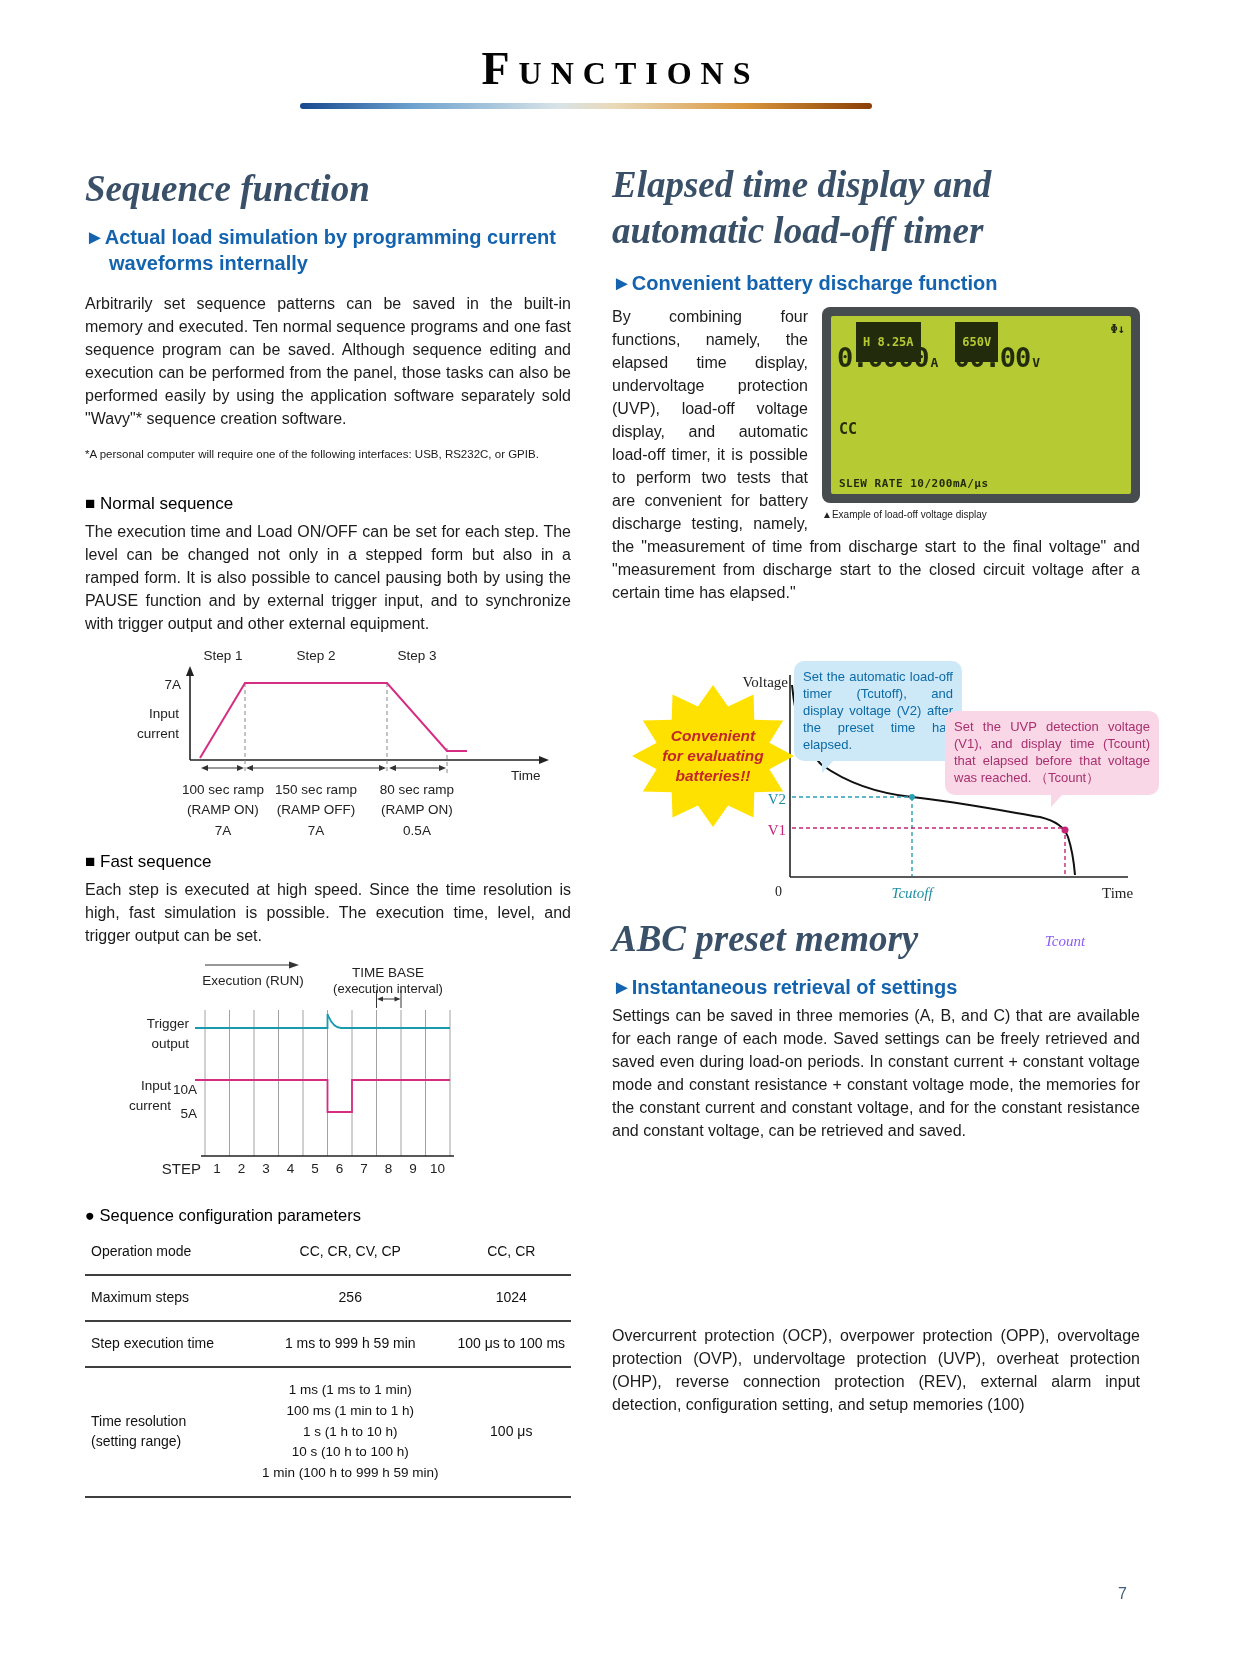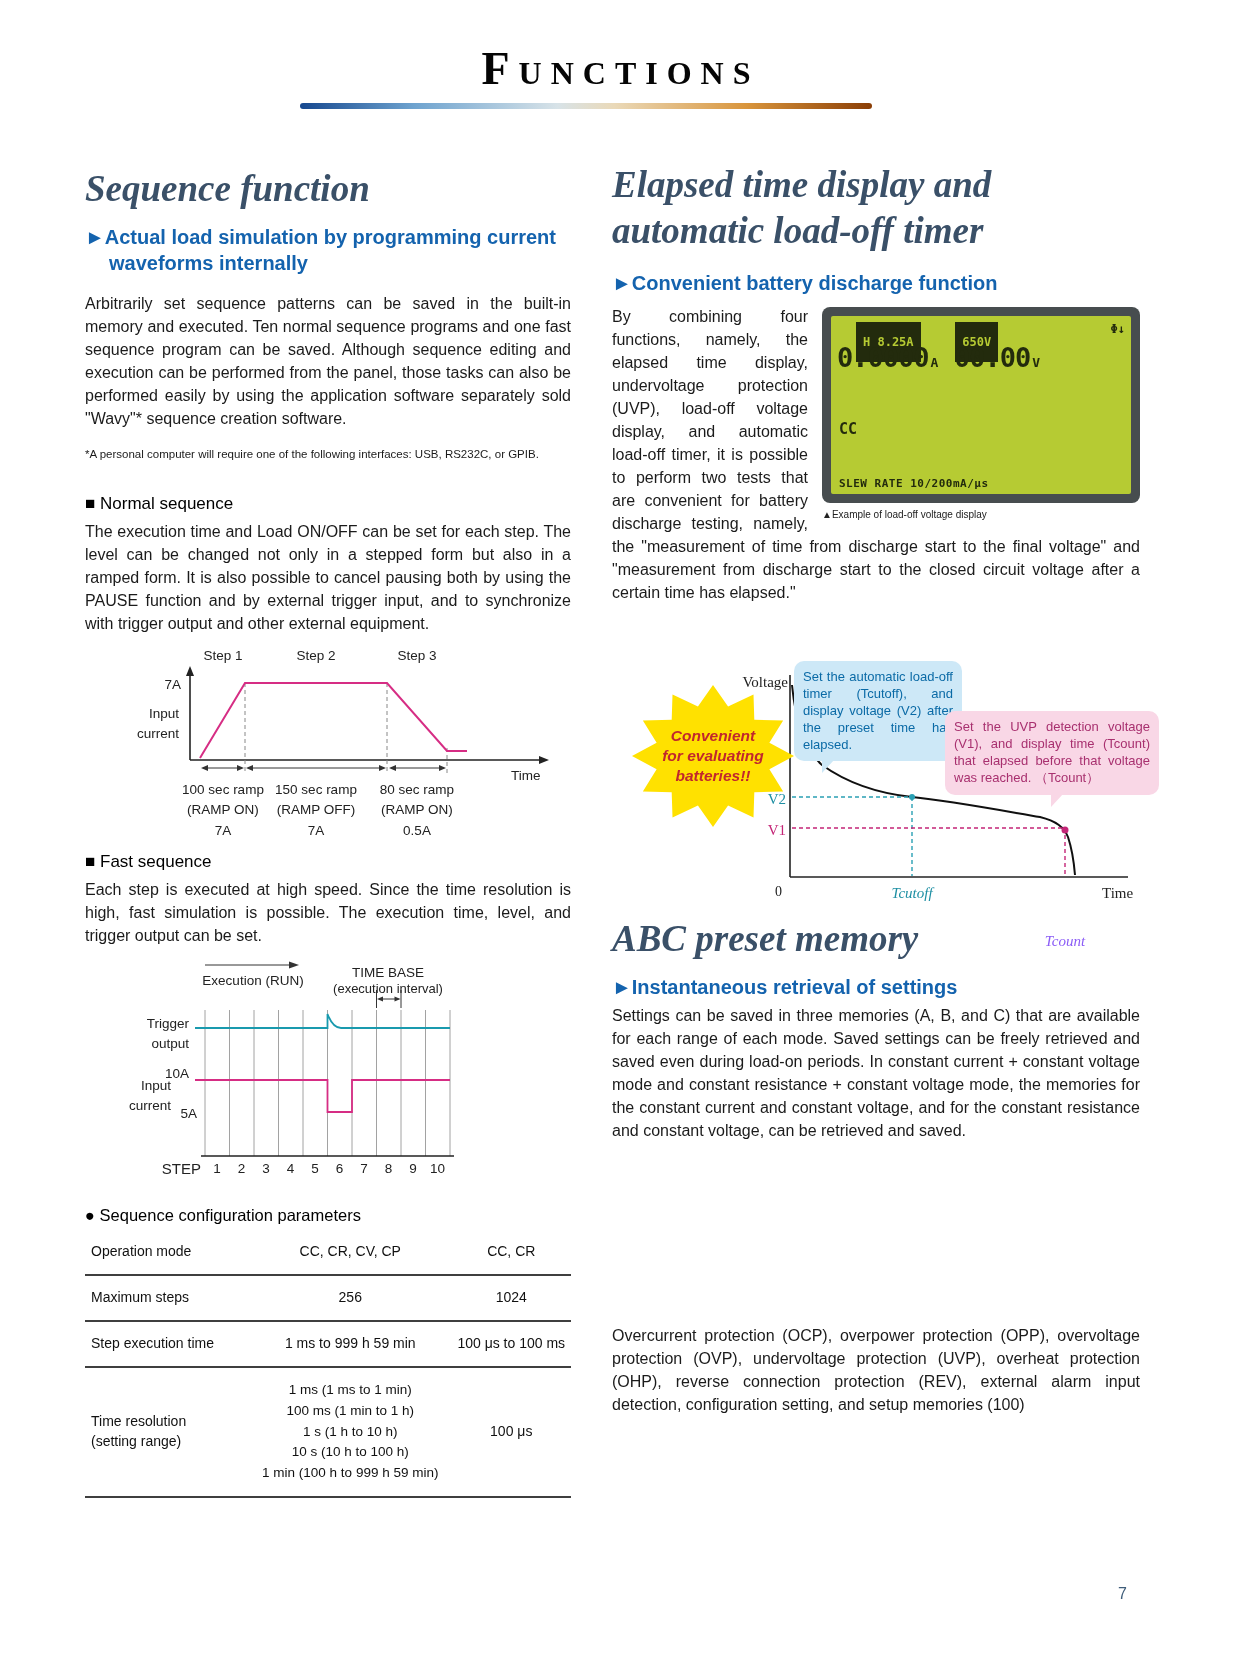--- a/index.html
+++ b/index.html
@@ -164,21 +164,21 @@
       </g>
       <line class="axis" x1="96" y1="198" x2="349" y2="198"></line>
       <path class="trig" d="M90,70 L222.5,70 L222.5,56 C226,65 230,70 236,70 L345,70"></path>
       <polyline class="cur" points="90,122 222.5,122 222.5,154 247,154 247,122 345,122"></polyline>
     </svg>
     <div class="dlabel center" style="left:88px;top:13px;width:120px;">Execution (RUN)</div>
     <div class="dlabel center" style="left:218px;top:5px;width:130px;">TIME BASE</div>
     <div class="dlabel center" style="left:213px;top:21px;width:140px;font-size:13px;">(execution interval)</div>
     <div class="dlabel right pre" style="left:16px;top:56px;width:68px;">Trigger
 output</div>
-    <div class="dlabel right" style="left:52px;top:106px;width:40px;text-align:center;">10A</div>
+    <div class="dlabel right" style="left:52px;top:122px;width:40px;">10A</div>
     <div class="dlabel right pre" style="left:6px;top:118px;width:60px;">Input
 current</div>
     <div class="dlabel right" style="left:59px;top:146px;width:33px;">5A</div>
     <div class="dlabel right" style="left:48px;top:200px;width:48px;font-size:15px;">STEP</div>
     <div class="dlabel center" style="left:100px;top:201px;width:24px;">1</div>
     <div class="dlabel center" style="left:124.5px;top:201px;width:24px;">2</div>
     <div class="dlabel center" style="left:149px;top:201px;width:24px;">3</div>
     <div class="dlabel center" style="left:173.5px;top:201px;width:24px;">4</div>
     <div class="dlabel center" style="left:198px;top:201px;width:24px;">5</div>
     <div class="dlabel center" style="left:222.5px;top:201px;width:24px;">6</div>

